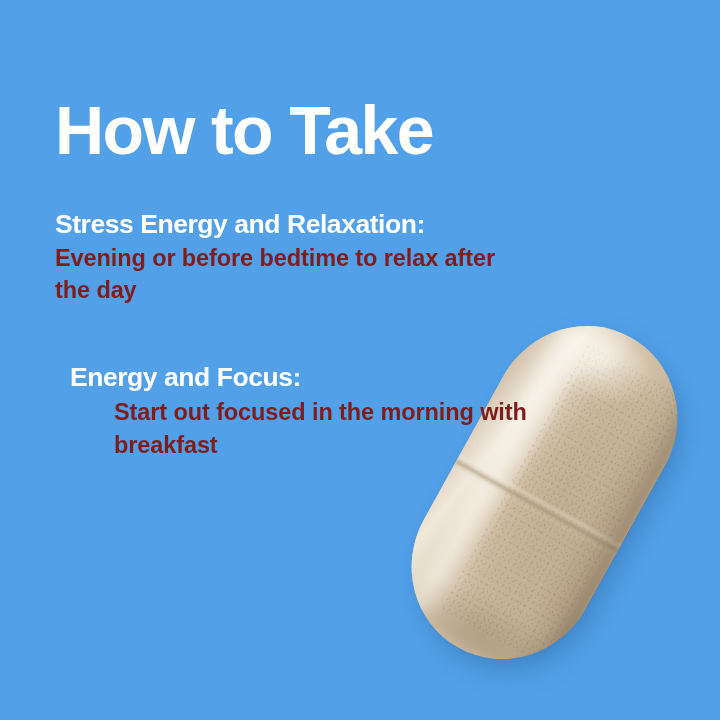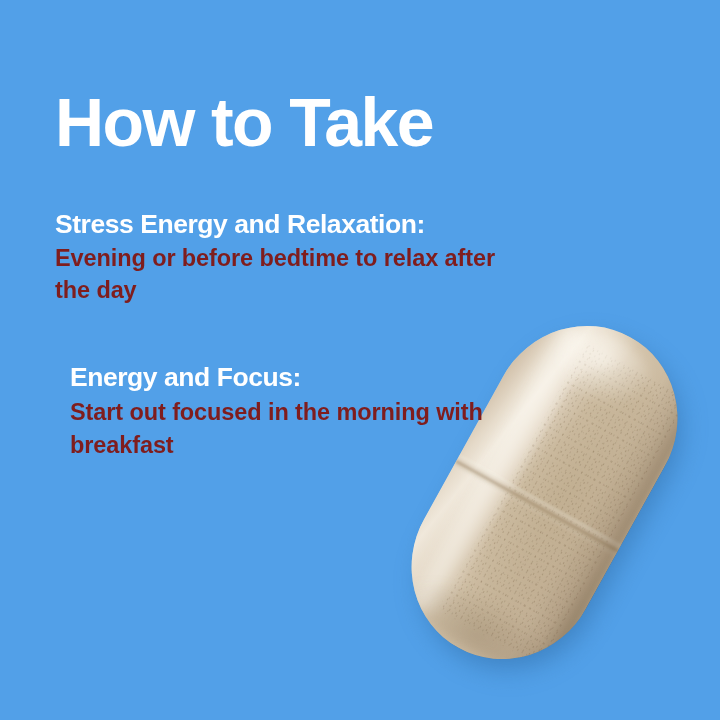--- a/index.html
+++ b/index.html
@@ -28,21 +28,21 @@
     left: 0;
     top: 0;
     width: 560px;
     height: 720px;
     z-index: 3;
   }
 
   .page-title {
     position: absolute;
     left: 55px;
-    top: 88px;
+    top: 96px;
     margin: 0;
     color: #ffffff;
     font-family: "Liberation Sans", sans-serif;
     font-size: 68px;
     font-weight: 700;
     letter-spacing: -1.6px;
     line-height: 1;
     white-space: nowrap;
   }
 
@@ -65,21 +65,21 @@
 
   .section-body {
     margin: 0;
     color: #7f1d1d;
     font-size: 23.5px;
     font-weight: 700;
     letter-spacing: -0.1px;
     line-height: 1.33;
     width: 470px;
   }
-  .section-two .section-body { line-height: 1.4; }
+  .section-two .section-body { line-height: 1.4; margin-left: 44px; }
 
   
   .capsule-stage {
     position: absolute;
     left: 0;
     top: 0;
     width: 720px;
     height: 720px;
     z-index: 1;
   }

